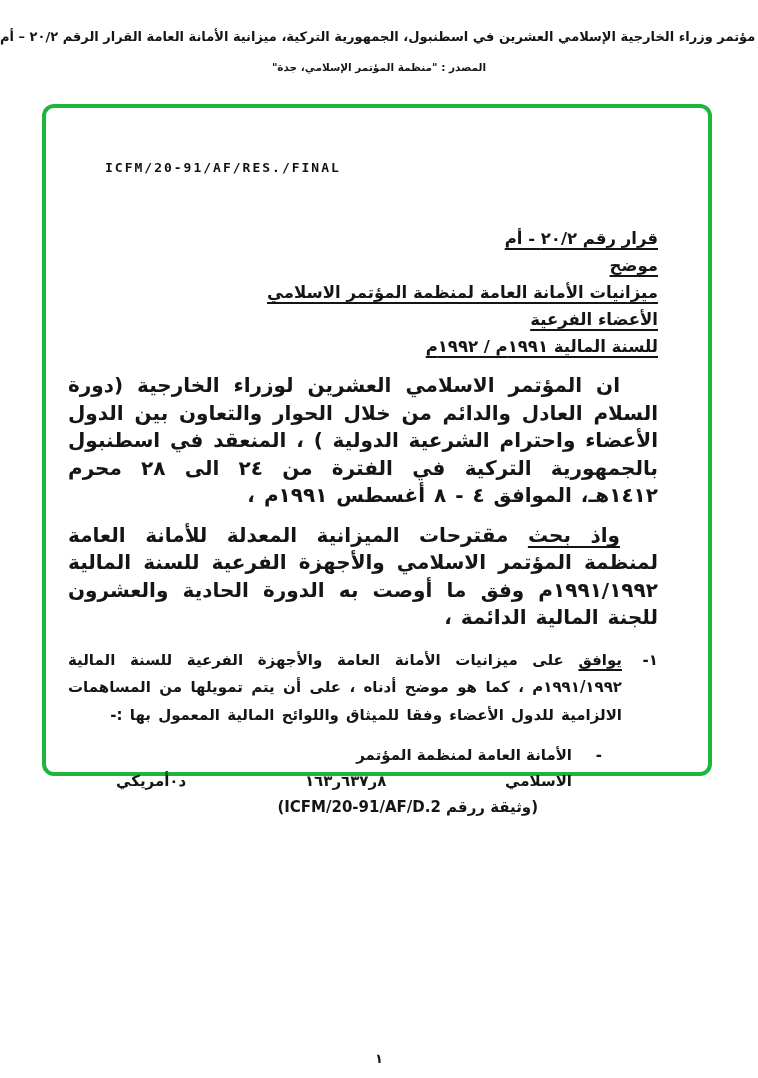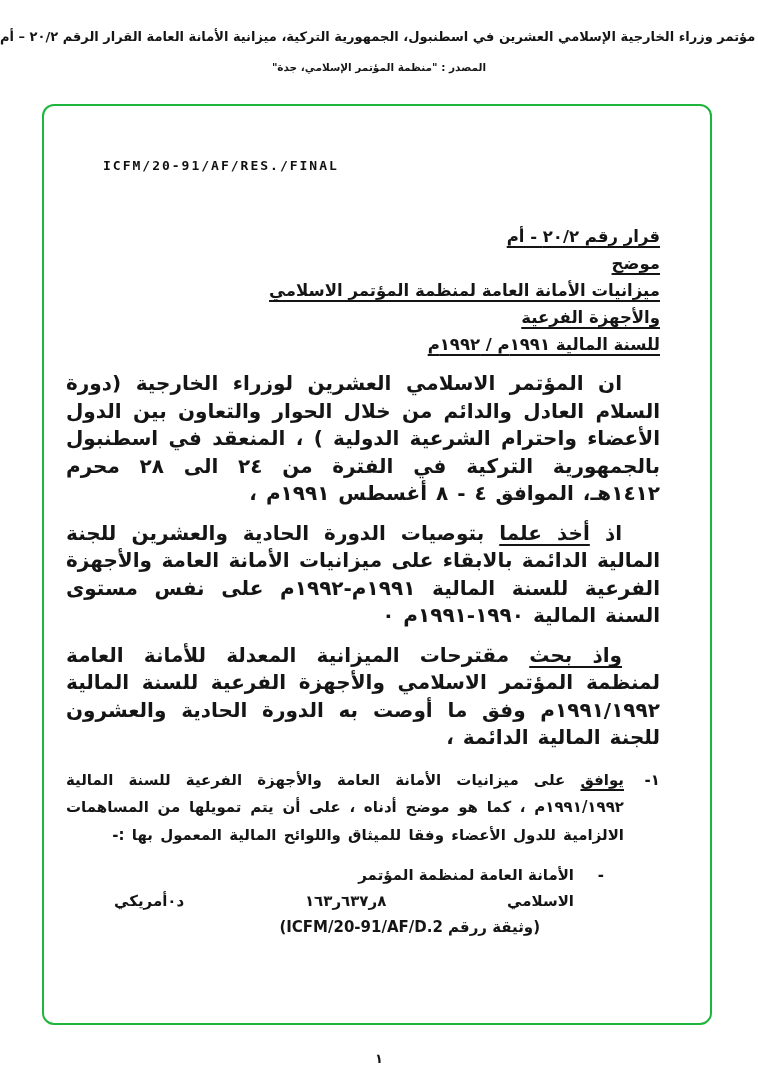--- a/index.html
+++ b/index.html
@@ -16,22 +16,22 @@
     text-align: left; font-weight: bold; font-size: 13px;
     direction: rtl; white-space: nowrap; letter-spacing: 0px;
   }
   .page-source {
     position: absolute; top: 61px; left: 0; right: 0;
     text-align: center; font-weight: bold; font-size: 10.5px;
     direction: rtl;
   }
   .frame {
     position: absolute; left: 42px; top: 104px;
-    width: 670px; height: 921px;
-    border: 2px solid #d946ef; border-radius: 12px;
+    width: 670px; height: 672px;
+    border: 4px solid #d946ef; border-radius: 12px;
     box-sizing: border-box;
   }
   .content {
     direction: rtl;
     padding: 52px 50px 0 22px;
   }
   .ref {
     direction: ltr; text-align: left;
     margin-left: 37px;
     font-family: "DejaVu Sans Mono", "Liberation Mono", monospace;
@@ -88,27 +88,26 @@
 
 <div class="frame" style="border-color: rgb(29, 181, 60);">
   <div class="content">
 
     <div class="ref">ICFM/20-91/AF/RES./FINAL</div>
 
     <div class="title-block">
       <div class="title-line"><span class="u">قرار رقم ٢٠/٢ - أم</span></div>
       <div class="title-line"><span class="u">موضح</span></div>
       <div class="title-line"><span class="u">ميزانيات الأمانة العامة لمنظمة المؤتمر الاسلامي</span></div>
-      <div class="title-line"><span class="u">والأجهزة الفرعية</span></div>
+      <div class="title-line"><span class="u">الأعضاء الفرعية</span></div>
       <div class="title-line"><span class="u">للسنة المالية ١٩٩١م / ١٩٩٢م</span></div>
     </div>
 
     <p class="para"><span></span><span class="u"></span><span>ان المؤتمر الاسلامي العشرين لوزراء الخارجية (دورة السلام العادل والدائم من خلال الحوار والتعاون بين الدول الأعضاء واحترام الشرعية الدولية ) ، المنعقد في اسطنبول بالجمهورية التركية في الفترة من ٢٤ الى ٢٨ محرم ١٤١٢هـ، الموافق ٤ - ٨ أغسطس ١٩٩١م ،</span></p>
 
-    <p class="para"><span>اذ </span><span class="u">أخذ علما</span><span> بتوصيات الدورة الحادية والعشرين للجنة المالية الدائمة بالابقاء على ميزانيات الأمانة العامة والأجهزة الفرعية للسنة المالية ١٩٩١م-١٩٩٢م على نفس مستوى السنة المالية ١٩٩٠-١٩٩١م ٠</span></p>
 
     <p class="para"><span></span><span class="u">واذ بحث</span><span> مقترحات الميزانية المعدلة للأمانة العامة لمنظمة المؤتمر الاسلامي والأجهزة الفرعية للسنة المالية ١٩٩١/١٩٩٢م وفق ما أوصت به الدورة الحادية والعشرون للجنة المالية الدائمة ،</span></p>
 
     <div class="item">
       <div class="item-marker">١-</div>
       <div class="item-text"><span class="u">يوافق</span><span> على ميزانيات الأمانة العامة والأجهزة الفرعية للسنة المالية ١٩٩١/١٩٩٢م ، كما هو موضح أدناه ، على أن يتم تمويلها من المساهمات الالزامية للدول الأعضاء وفقا للميثاق واللوائح المالية المعمول بها :-</span></div>
     </div>
 
     <div class="budget">
       <div class="budget-dash">-</div>

